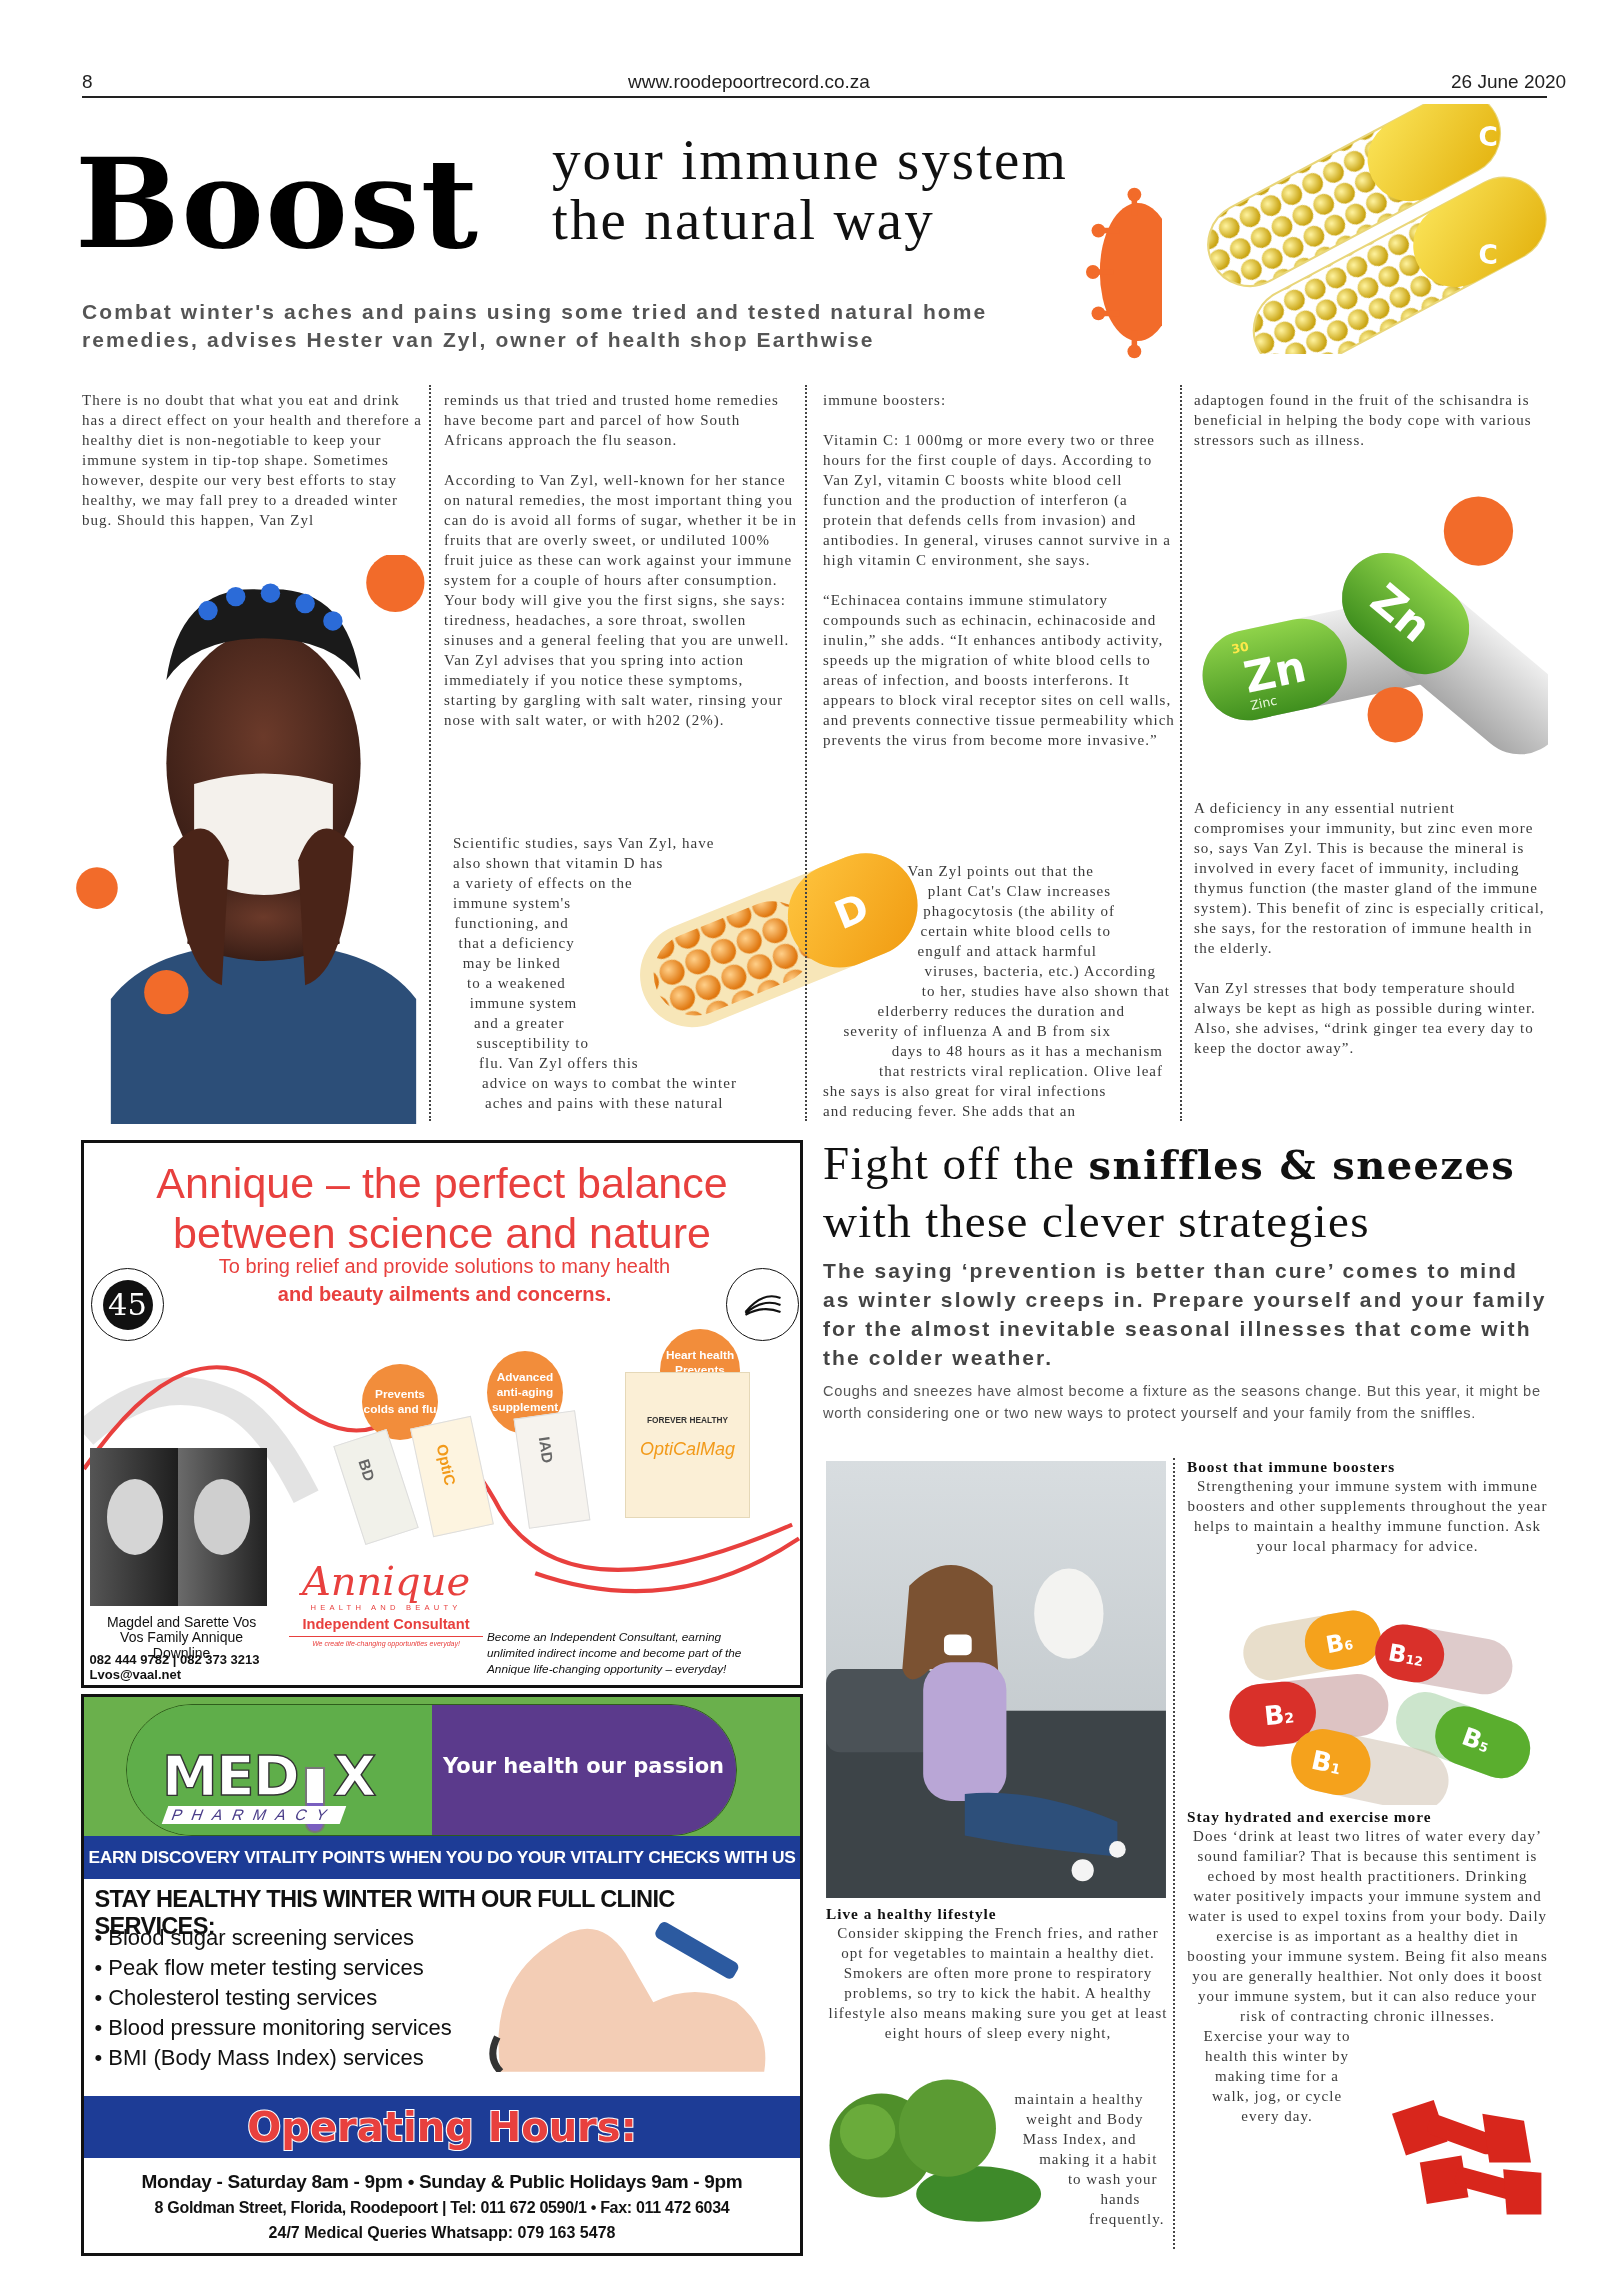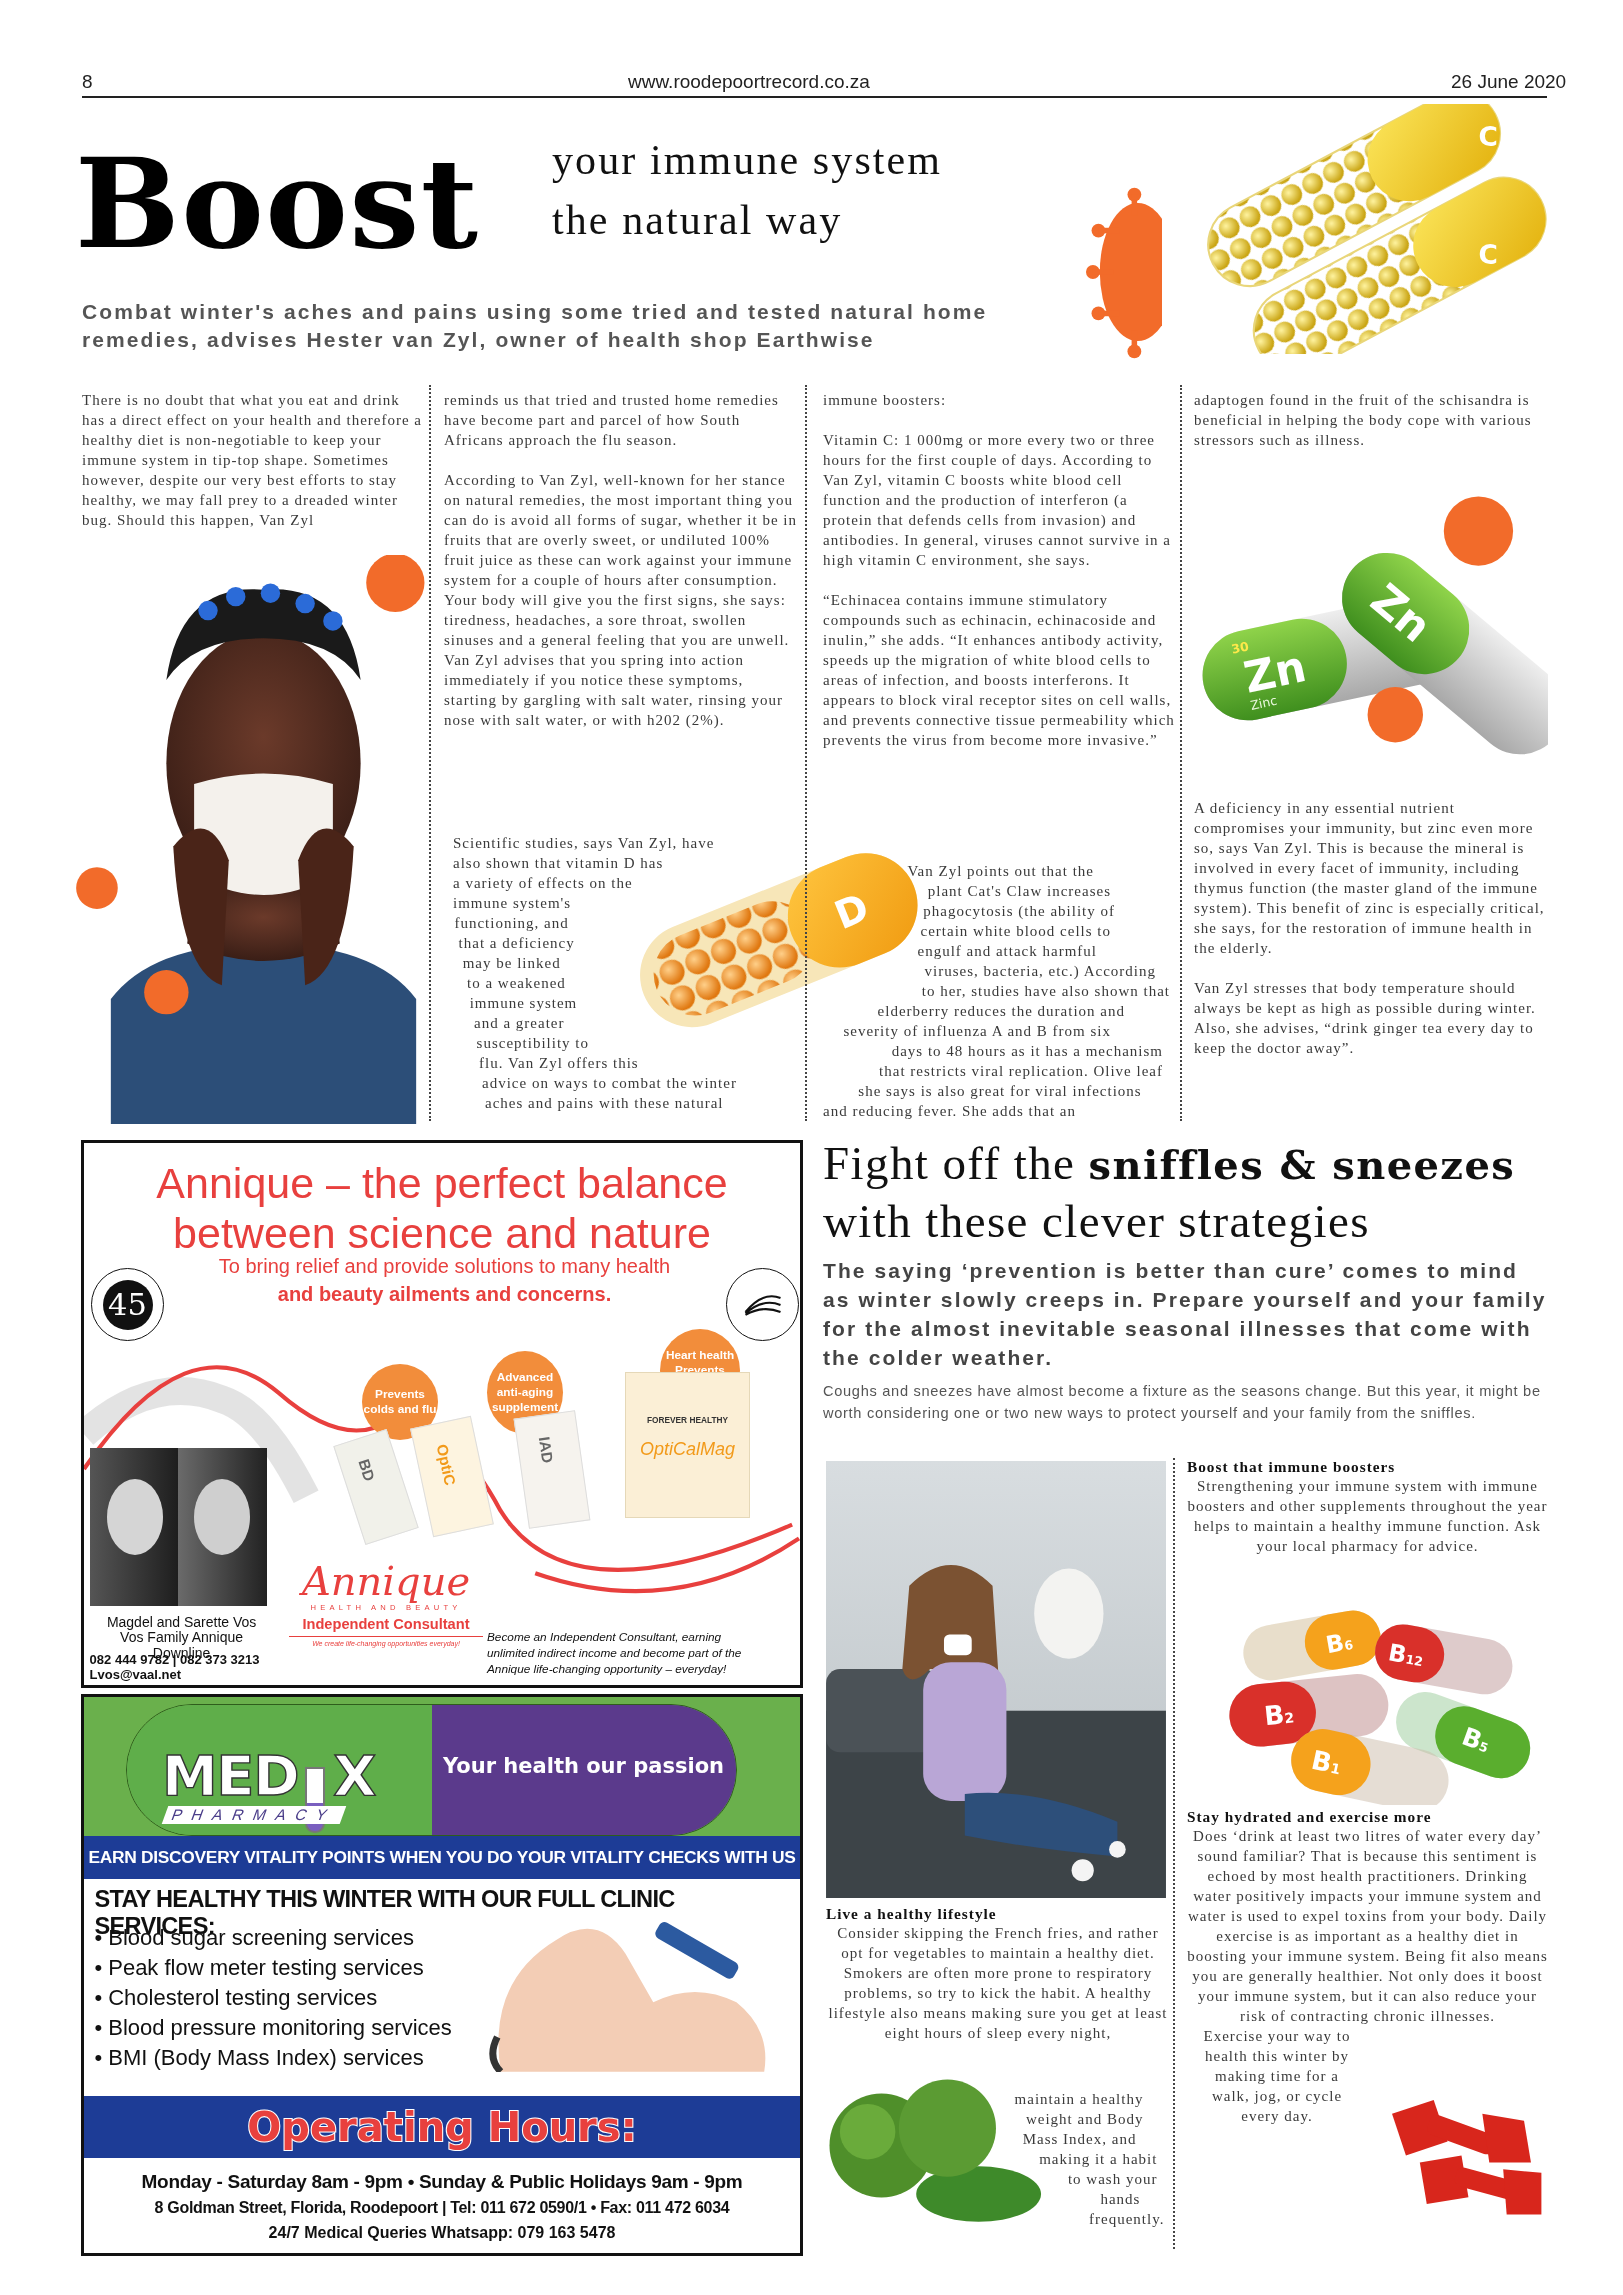--- a/index.html
+++ b/index.html
@@ -1,21 +1,21 @@
 <!DOCTYPE html>
 <html style="font-size:11px"><head>
 <meta charset="utf-8">
 <style>
   * { box-sizing: border-box; margin: 0; padding: 0; }
   body { width: 1624px; height: 2295px; background: #ffffff; position: relative; overflow: hidden; font-family: "Liberation Serif", serif; color: #333; }
   .abs { position: absolute; }
   .folio { top: 71px; font-family: "Liberation Sans", sans-serif; font-size: 19px; color: #222; }
   .rule { top: 96px; left: 82px; width: 1465px; height: 2.1px; background: #222; }
   .boost { left: 75px; top: 142px; font-family: "DejaVu Serif", serif; font-weight: bold; font-size: 124px; letter-spacing: 1.4px; color: #000; line-height: 1; }
-  .headline-sub { left: 552px; top: 130px; font-family: "Liberation Serif", serif; font-size: 42px; line-height: 60px; color: #111; letter-spacing: 2.1px; }
+  .headline-sub { left: 552px; top: 130px; font-family: "Liberation Serif", serif; font-size: 57px; line-height: 60px; color: #111; letter-spacing: 2.1px; }
   .standfirst { left: 82px; top: 298px; width: 1006px; font-family: "Liberation Sans", sans-serif; font-weight: bold; font-size: 21px; line-height: 28px; color: #555; letter-spacing: 2.1px; }
   .col { font-size: 15px; line-height: 20px; color: #3a3a3a; letter-spacing: 1px; }
   .col p { margin-bottom: 20px; }
   .col p:last-child { margin-bottom: 0; }
   .vdiv { border-left: 2.1px dotted #444; }
   .virus { position: absolute; }
   .pill-img { position: absolute; }
   .ad-box { border: 3.5px solid #111; background: #fff; overflow: hidden; }
   .ad-red { color: #e8403e; font-family: "Liberation Sans", sans-serif; }
   .cond { font-family: "Liberation Sans", sans-serif; transform-origin: left center; }
@@ -178,21 +178,21 @@
   <div style="padding-right:66px">plant Cat's Claw increases</div>
   <div style="padding-right:62px">phagocytosis (the ability of</div>
   <div style="padding-right:66px">certain white blood cells to</div>
   <div style="padding-right:80px">engulf and attack harmful</div>
   <div style="padding-right:21px">viruses, bacteria, etc.) According</div>
   <div style="padding-right:7px">to her, studies have also shown that</div>
   <div style="padding-right:52px">elderberry reduces the duration and</div>
   <div style="padding-right:66px">severity of influenza A and B from six</div>
   <div style="padding-right:14px">days to 48 hours as it has a mechanism</div>
   <div style="padding-right:14px">that restricts viral replication. Olive leaf</div>
-  <div style="text-align:center">she says is also great for viral infections</div>
+  <div style="text-align:left">she says is also great for viral infections</div>
   <div style="text-align:left">and reducing fever. She adds that an</div>
 </div>
 
 <div class="abs vdiv" style="left:1180px; top:385px; height:736px;"></div>
 
 <div class="abs col" style="left:1194px; top:390px; width:351px;">
   <p>adaptogen found in the fruit of the schisandra is beneficial in helping the body cope with various stressors such as illness.</p>
 </div>
 
 <div class="pill-img" style="left:1201px; top:486px; width:347px; height:298px;">

